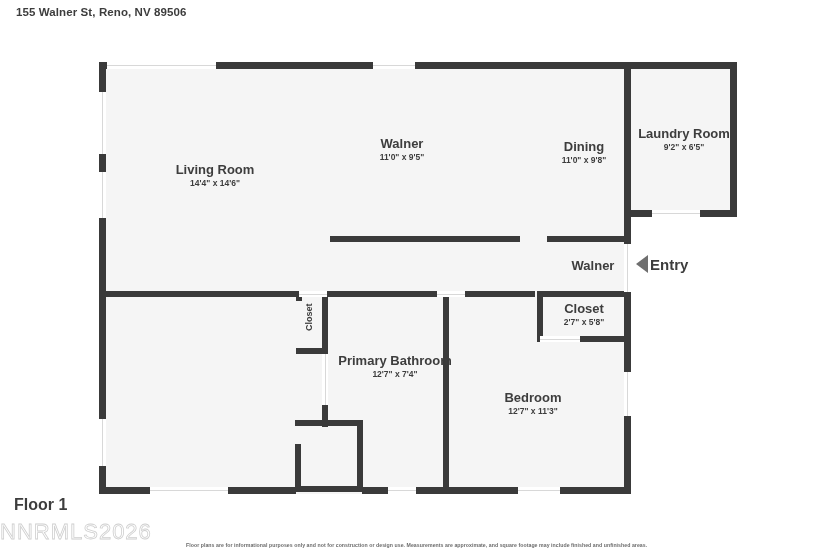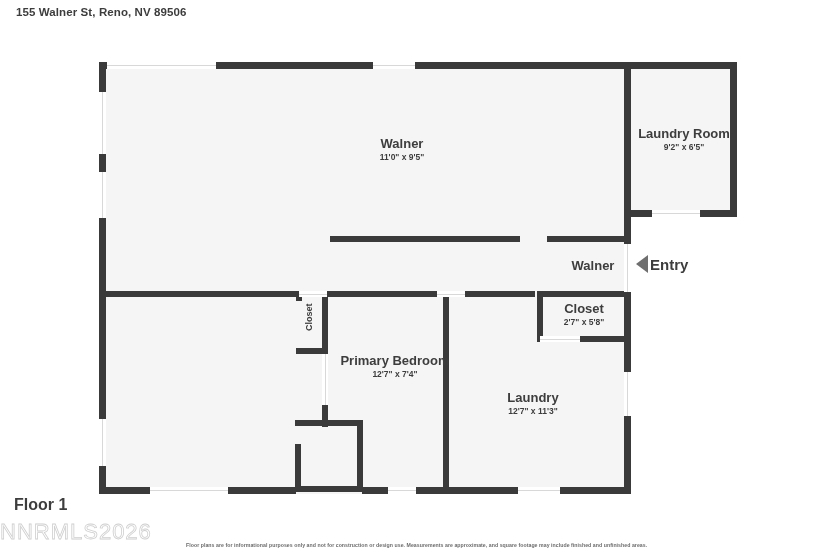--- a/index.html
+++ b/index.html
@@ -139,26 +139,34 @@
 
   <div class="win v" style="left:624px;top:244px;width:7px;height:48px;"></div>
 
   <div class="win h" style="left:540px;top:336px;width:40px;height:6px;"></div>
 
   <div class="win h" style="left:299px;top:291px;width:28px;height:6px;"></div>
   <div class="win h" style="left:437px;top:291px;width:28px;height:6px;"></div>
 
   <div class="win v" style="left:322px;top:354px;width:6px;height:51px;"></div>
 
+  <div class="label" style="left:150px;top:162px;width:130px;">
+    <span class="nm">Living Room</span>
+    <span class="dm">14'4" x 14'6"</span>
+  </div>
 
   <div class="label" style="left:337px;top:136px;width:130px;">
     <span class="nm">Walner</span>
     <span class="dm">11'0" x 9'5"</span>
   </div>
 
+  <div class="label" style="left:519px;top:139px;width:130px;">
+    <span class="nm">Dining</span>
+    <span class="dm">11'0" x 9'8"</span>
+  </div>
 
   <div class="label" style="left:619px;top:126px;width:130px;">
     <span class="nm">Laundry Room</span>
     <span class="dm">9'2" x 6'5"</span>
   </div>
 
   <div class="label" style="left:528px;top:258px;width:130px;">
     <span class="nm">Walner</span>
   </div>
 
@@ -166,27 +174,27 @@
     <span class="nm">Closet</span>
     <span class="dm">2'7" x 5'8"</span>
   </div>
 
   <div class="label vert" style="left:277px;top:312px;width:64px;">
     <span class="nm">Closet</span>
   </div>
 
 
   <div class="label" style="left:330px;top:354px;width:130px;line-height:1.15;">
-    <span class="nm">Primary Bedroom</span>
+    <span class="nm">Primary Bathroom</span>
     <span class="dm">12'7" x 7'4"</span>
   </div>
 
 
   <div class="label" style="left:468px;top:390px;width:130px;">
-    <span class="nm">Laundry</span>
+    <span class="nm">Bedroom</span>
     <span class="dm">12'7" x 11'3"</span>
   </div>
 
   <div id="entry-group">
     <div id="entry-arrow"></div>
     <span id="entry-label">Entry</span>
   </div>
 
 </div>
 

